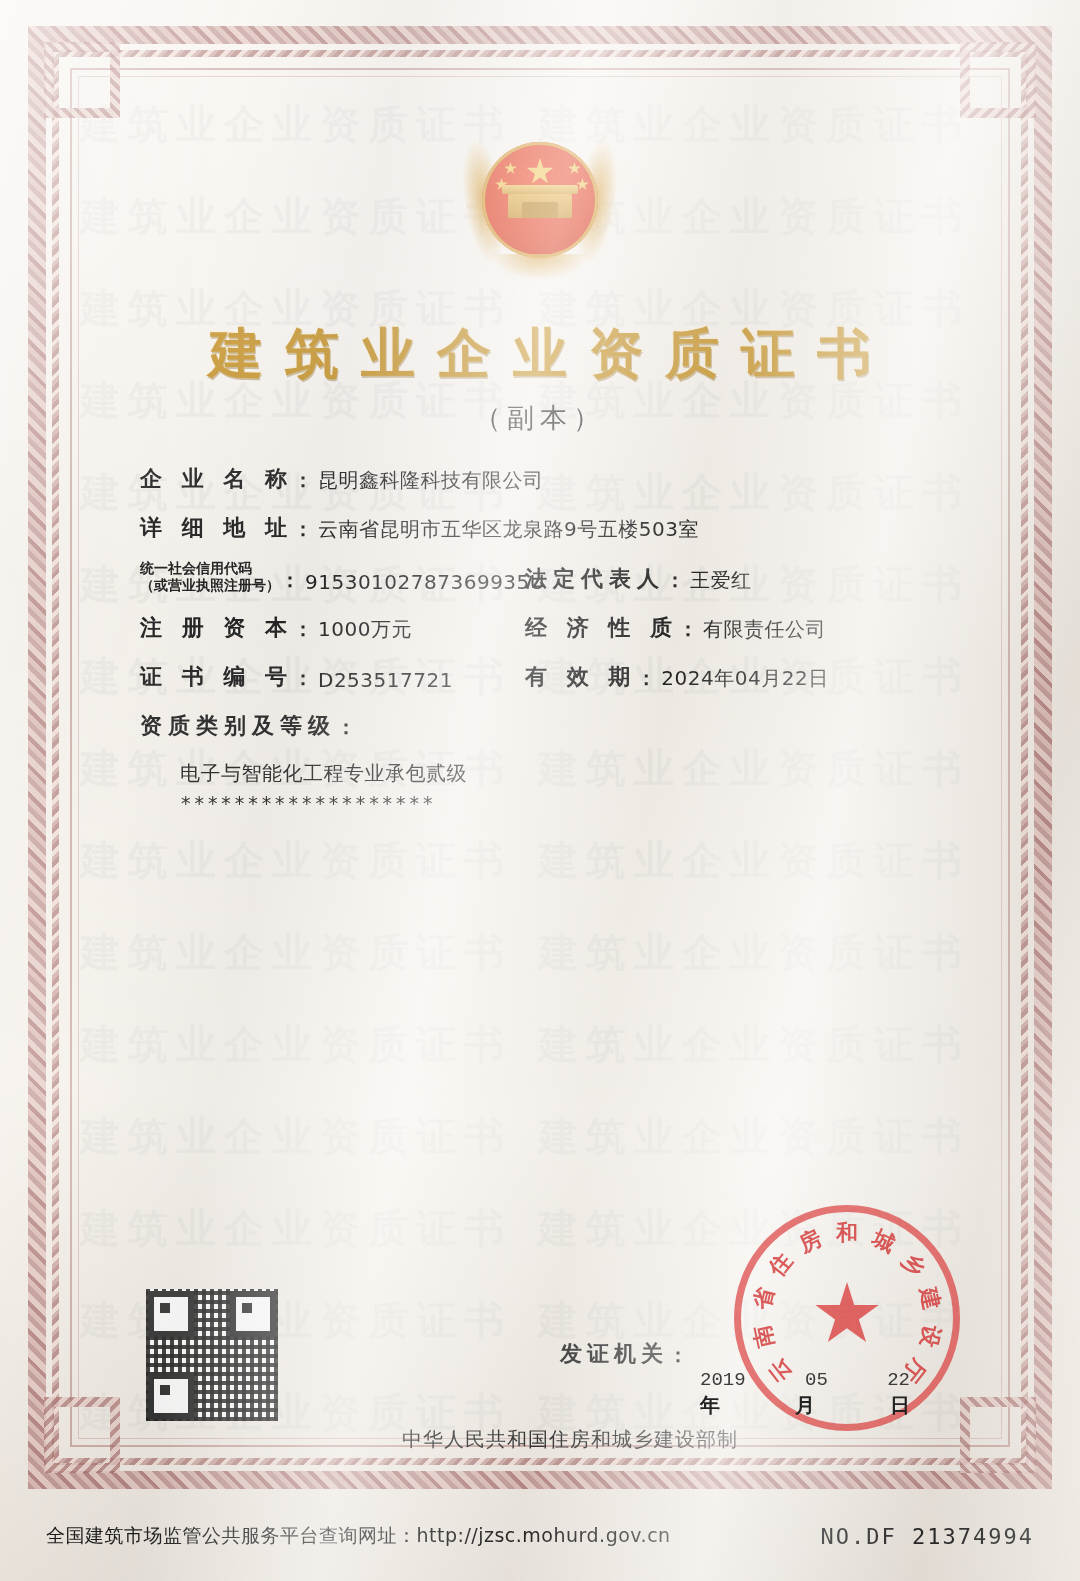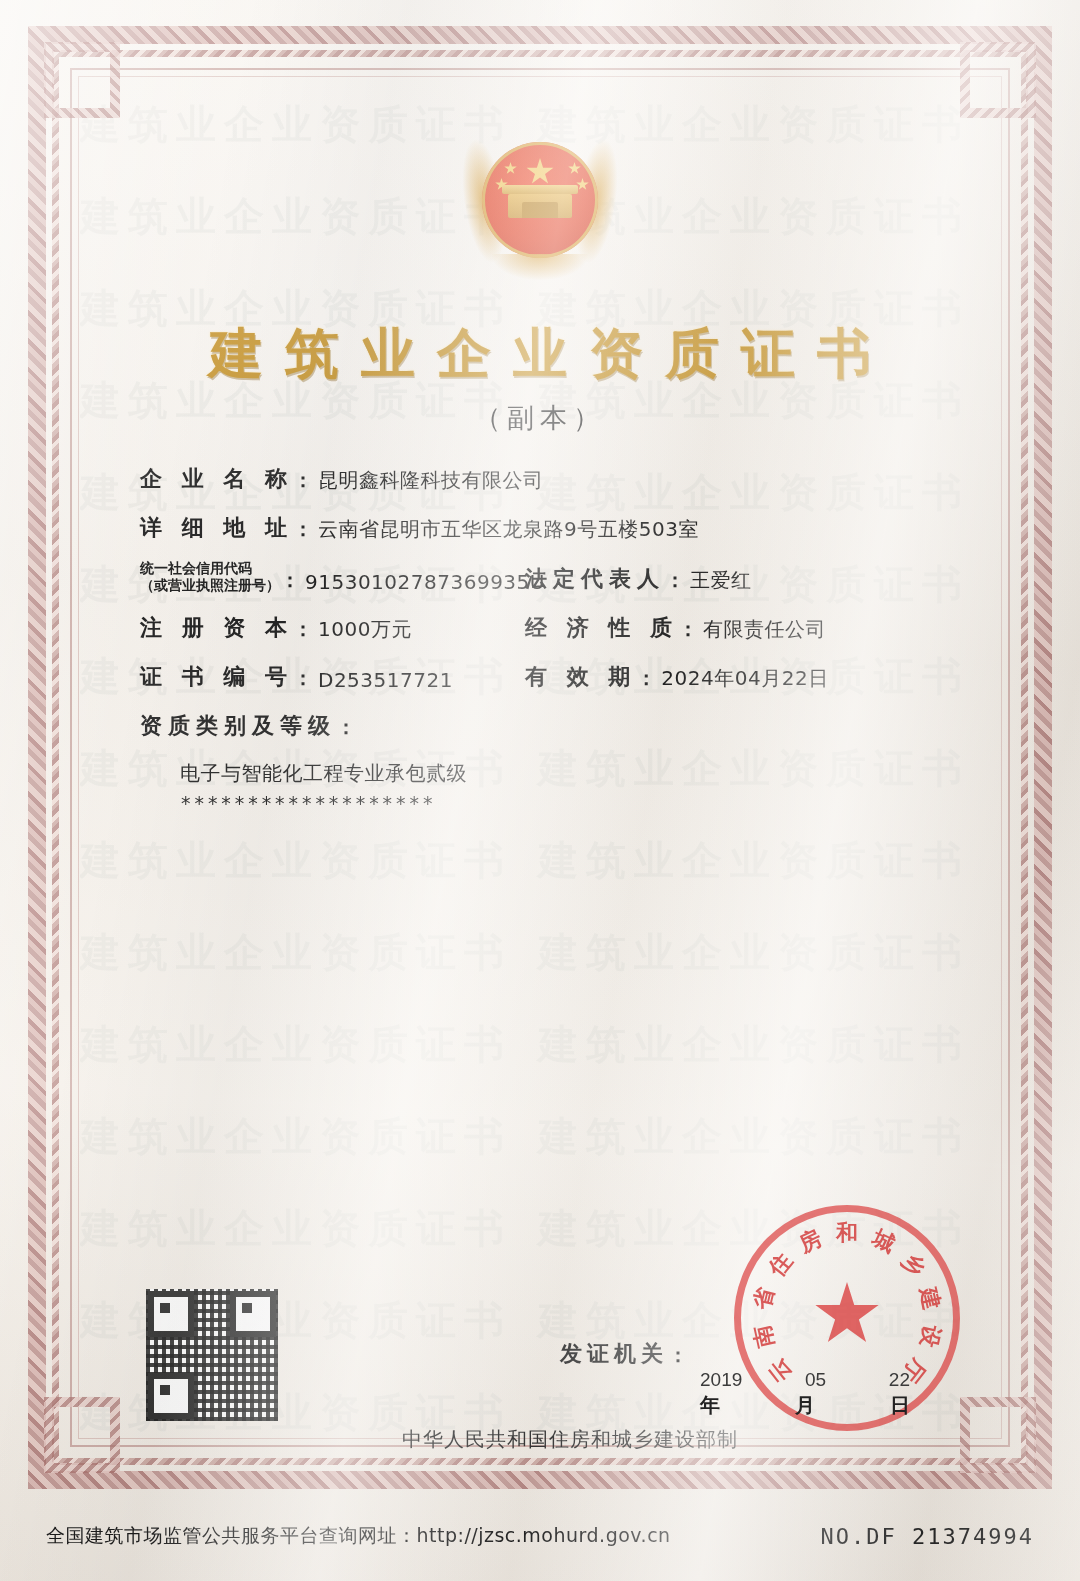--- a/index.html
+++ b/index.html
@@ -317,21 +317,21 @@
     letter-spacing: 5px;
     color: #222;
   }
   .date-row {
     position: absolute;
     left: 700px; bottom: 190px;
     width: 210px;
     z-index: 7;
     display: flex;
     justify-content: space-between;
-    font-family: Liberation Sans, sans-serif;
+    font-family: Liberation Mono, monospace;
     color: #3b3b3b;
     gap: 44px;
   }
   .date-row .dnum { font-size: 19px; }
   .date-units {
     position: absolute;
     left: 700px; bottom: 162px;
     width: 210px;
     z-index: 7;
     display: flex;

